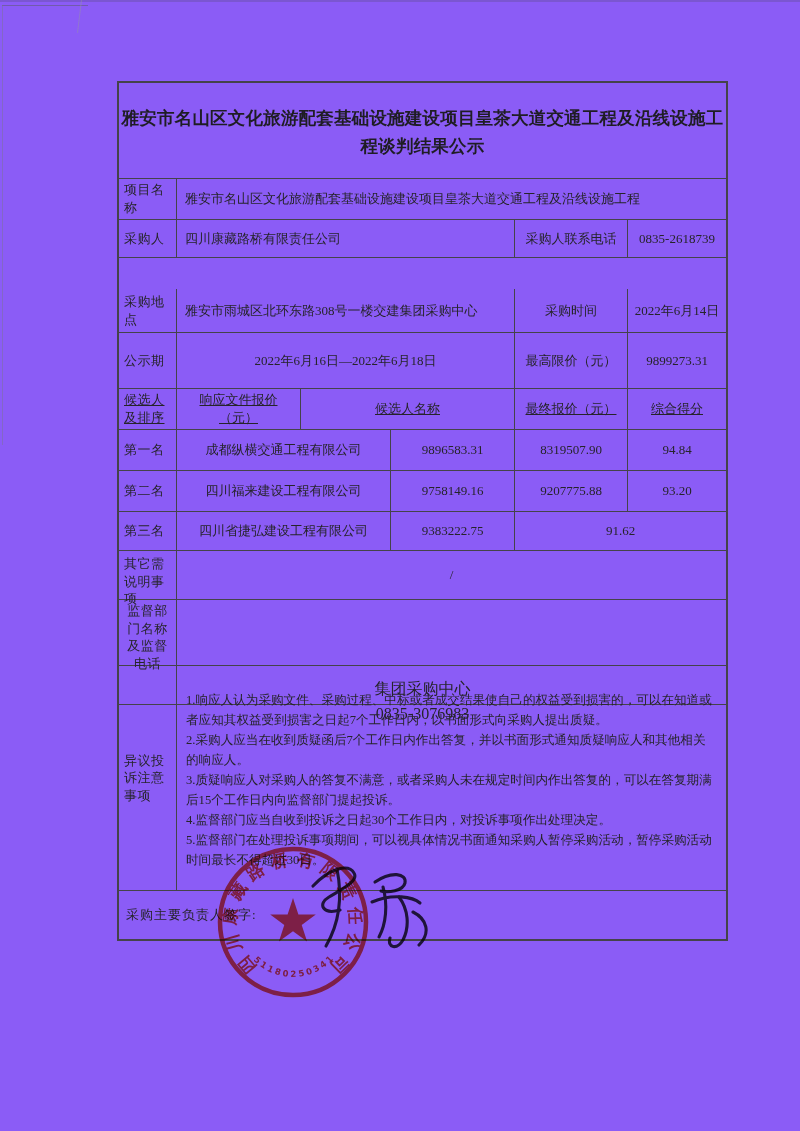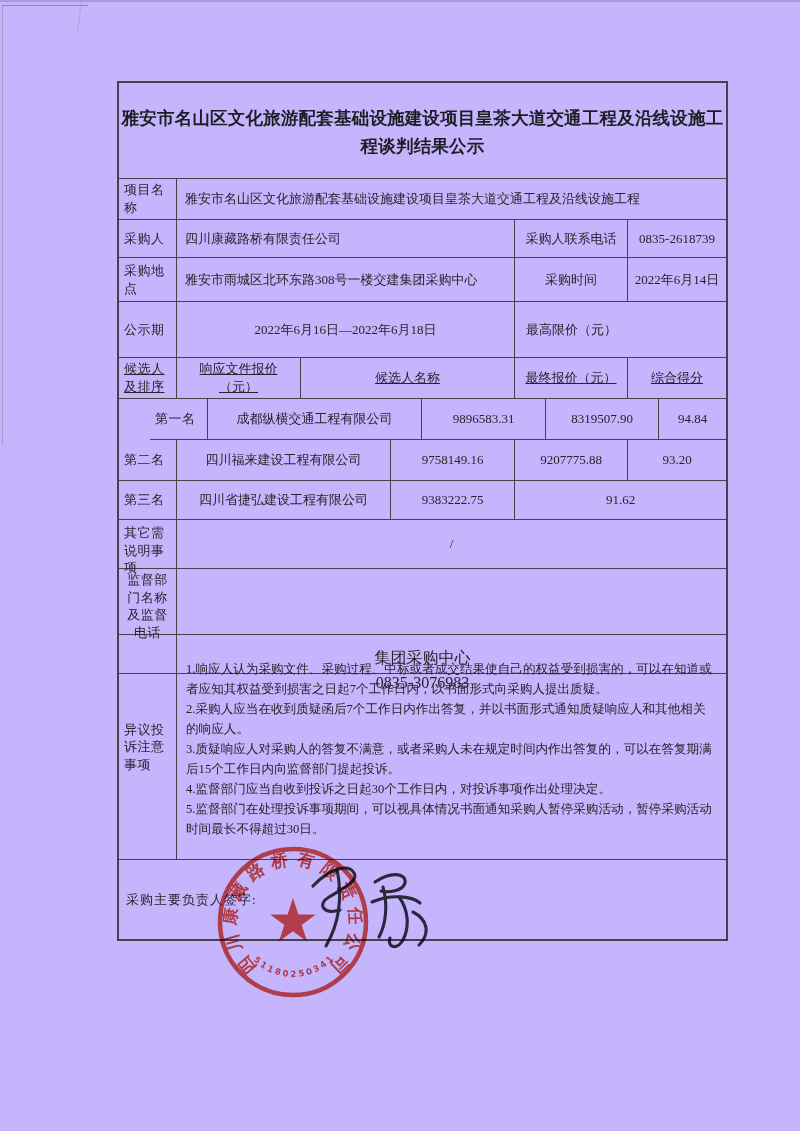--- a/index.html
+++ b/index.html
@@ -1,18 +1,18 @@
 <!DOCTYPE html>
 <html><head>
 <meta charset="utf-8">
 <style>
   html,body{margin:0;padding:0;background:#e8e5ea;}
   .page{
     position:relative;width:800px;height:1131px;margin:0 auto;
-    background:#c4b5fd;overflow:hidden;
+    background:#8b5cf6;overflow:hidden;
     font-family:"Liberation Serif","DejaVu Serif",serif;
     color:#26242a;
   }
   
   .edge-shadow-top{position:absolute;left:0;top:0;width:100%;height:2px;background:rgba(70,70,78,.22);}
   .edge-hair-top{position:absolute;left:2px;top:5px;width:86px;height:1px;background:rgba(90,90,98,.5);}
   .edge-hair-left{position:absolute;left:2px;top:5px;width:1px;height:440px;background:rgba(120,120,130,.4);}
   .edge-corner{position:absolute;left:79px;top:0;width:1px;height:33px;background:rgba(150,150,160,.45);transform:rotate(7deg);}
 
   .doc-table{
@@ -77,42 +77,43 @@
       <div class="cell c-left w-merge-all">雅安市名山区文化旅游配套基础设施建设项目皇茶大道交通工程及沿线设施工程</div>
     </div>
 
     <div class="t-row" style="height:38px;">
       <div class="cell c-label">采购人</div>
       <div class="cell c-left w-merge-val">四川康藏路桥有限责任公司</div>
       <div class="cell c-center w-p2">采购人联系电话</div>
       <div class="cell c-center w-last">0835-2618739</div>
     </div>
 
-    <div class="t-row" style="height:44px;">
+    <div class="t-row" style="height:44px;margin-top:31px;">
       <div class="cell c-label">采购地点</div>
       <div class="cell c-left w-merge-val">雅安市雨城区北环东路308号一楼交建集团采购中心</div>
       <div class="cell c-center w-p2">采购时间</div>
       <div class="cell c-center w-last">2022年6月14日</div>
     </div>
 
     <div class="t-row" style="height:56px;">
       <div class="cell c-label">公示期</div>
       <div class="cell c-center w-merge-val">2022年6月16日—2022年6月18日</div>
       <div class="cell c-center w-p2">最高限价（元）</div>
+      <div class="cell c-center w-last">9899273.31</div>
     </div>
 
     <div class="t-row" style="height:41px;text-decoration:underline;">
       <div class="cell c-label">候选人及排序</div>
       <div class="cell c-center w-p1">响应文件报价（元）</div>
       <div class="cell c-center w-name">候选人名称</div>
       <div class="cell c-center w-p2">最终报价（元）</div>
       <div class="cell c-center w-last">综合得分</div>
     </div>
 
-    <div class="t-row" style="height:41px;margin-left:31px;">
+    <div class="t-row" style="height:41px;">
       <div class="cell c-label">第一名</div>
       <div class="cell c-center w-name">成都纵横交通工程有限公司</div>
       <div class="cell c-center w-p1">9896583.31</div>
       <div class="cell c-center w-p2">8319507.90</div>
       <div class="cell c-center w-last">94.84</div>
     </div>
 
     <div class="t-row" style="height:41px;">
       <div class="cell c-label">第二名</div>
       <div class="cell c-center w-name">四川福来建设工程有限公司</div>

